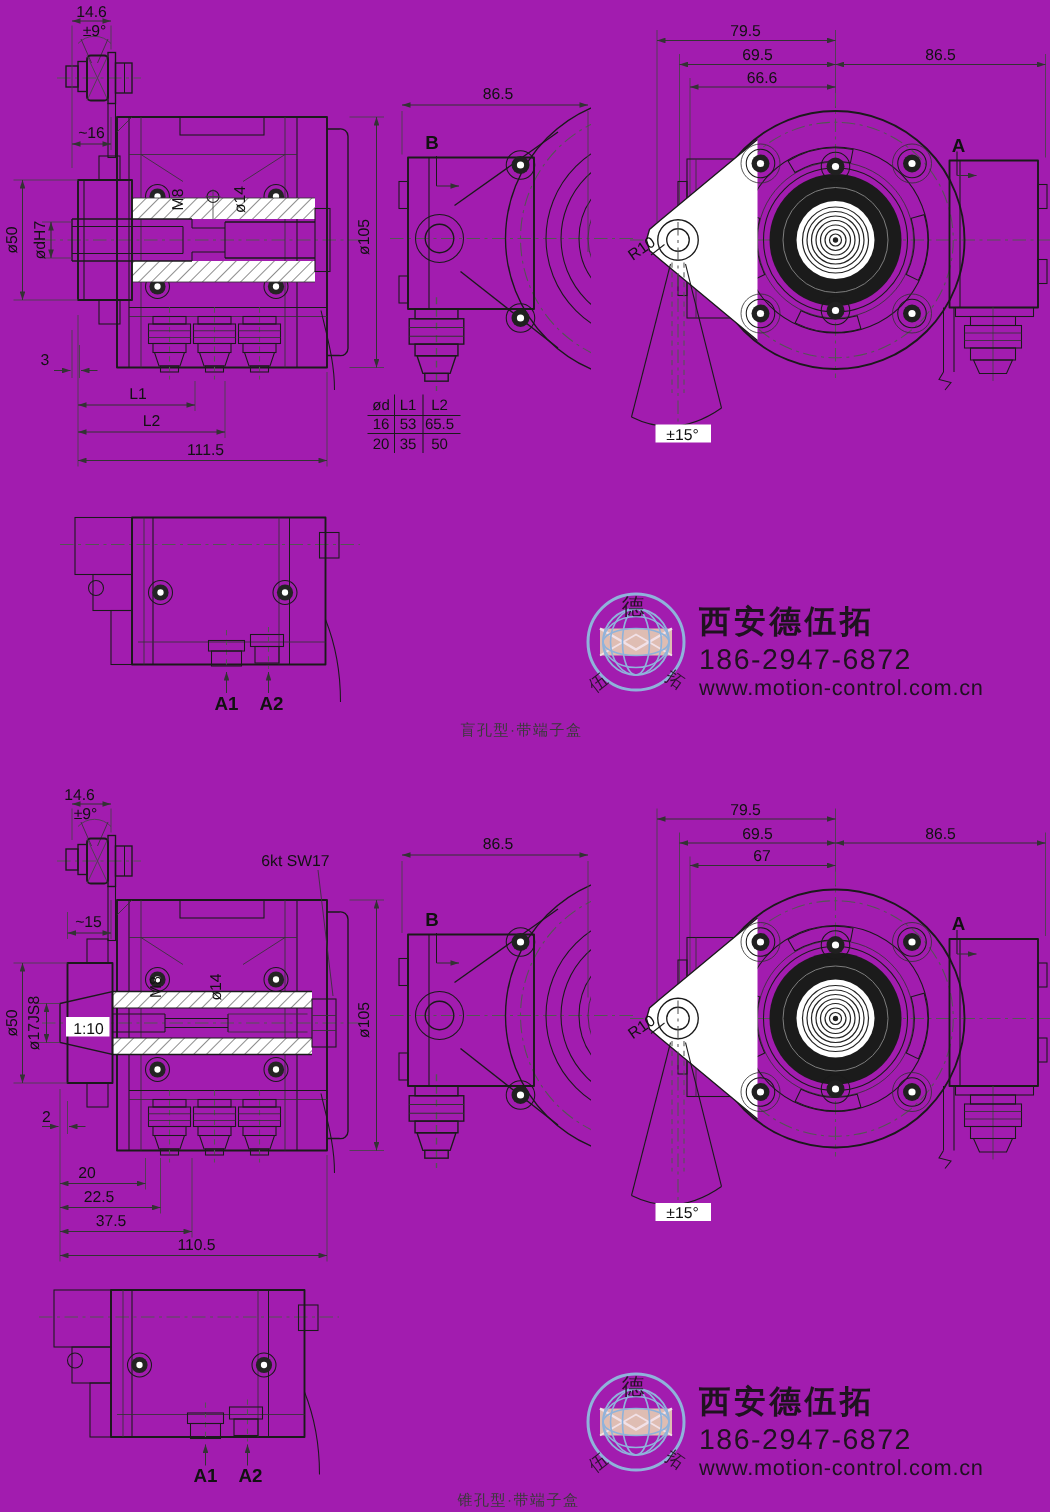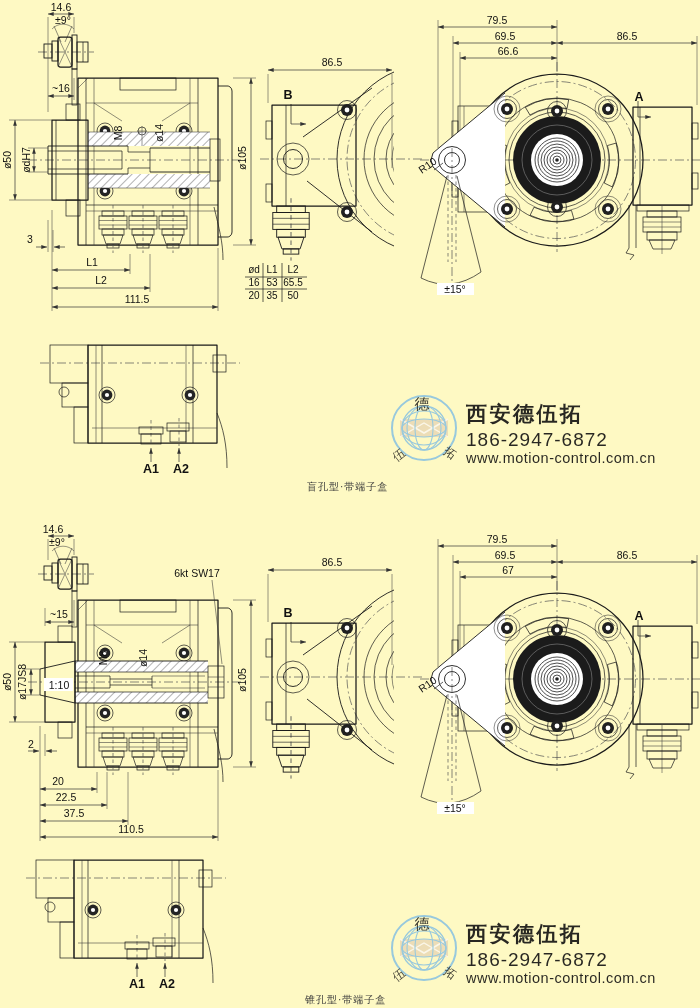--- a/index.html
+++ b/index.html
@@ -1,16 +1,16 @@
 <!DOCTYPE html>
 <html><head>
 <meta charset="utf-8">
 <style>
   html,body{margin:0;padding:0;background:#fff;}
-  #stage{width:700px;height:1008px;position:relative;background:#fef9c3;overflow:hidden;}
+  #stage{width:700px;height:1008px;position:relative;background:#a21caf;overflow:hidden;}
   svg{display:block;}
   svg text{font-family:"Liberation Sans","DejaVu Sans",sans-serif;fill:#111;}
   .ol{stroke:#1a1a1a;stroke-width:1.25;fill:none;stroke-linejoin:round;}
   .ol9{stroke:#1a1a1a;stroke-width:0.9;fill:none;}
   .il{stroke:#1a1a1a;stroke-width:0.7;fill:none;}
   .il6{stroke:#333;stroke-width:0.55;fill:none;}
   .dim{stroke:#333;stroke-width:0.7;fill:none;}
   .ext{stroke:#444;stroke-width:0.55;fill:none;}
   .cl{stroke:#555;stroke-width:0.7;fill:none;stroke-dasharray:9 3 2 3;}
   .dash{stroke:#555;stroke-width:0.7;fill:none;stroke-dasharray:3.5 3;}

